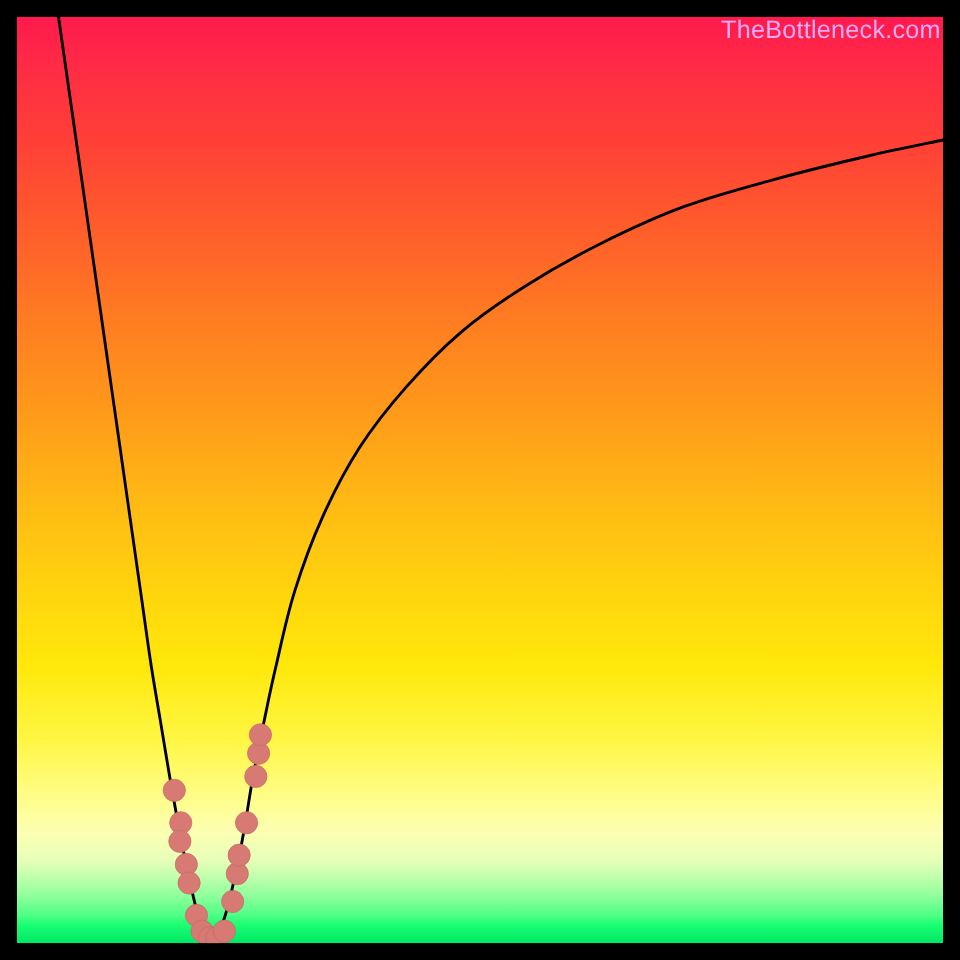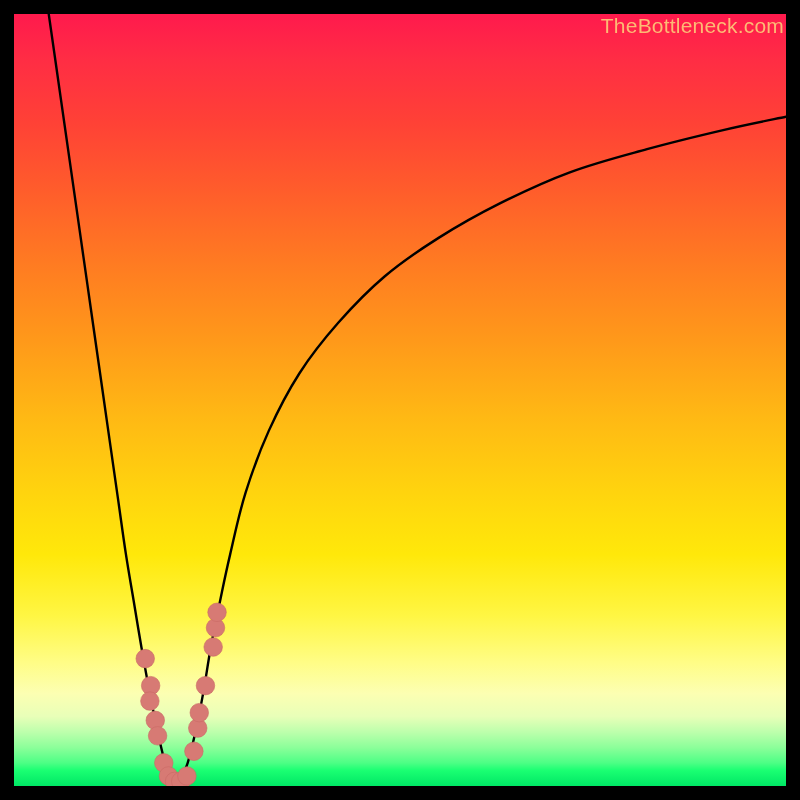--- a/index.html
+++ b/index.html
@@ -49,21 +49,21 @@
       #8cff9a 95%,
       #4dff85 97%,
       #1aff72 98%,
       #00e765 100%
     );
   }
   .watermark {
     position: absolute;
     top: 14px;
     right: 16px;
-    color: #fdba74;
+    color: #f0abfc;
     font-size: 21px;
     font-weight: 400;
     letter-spacing: 0.2px;
     user-select: none;
   }
   svg.curve {
     position: absolute;
     inset: 0;
     width: 100%;
     height: 100%;

